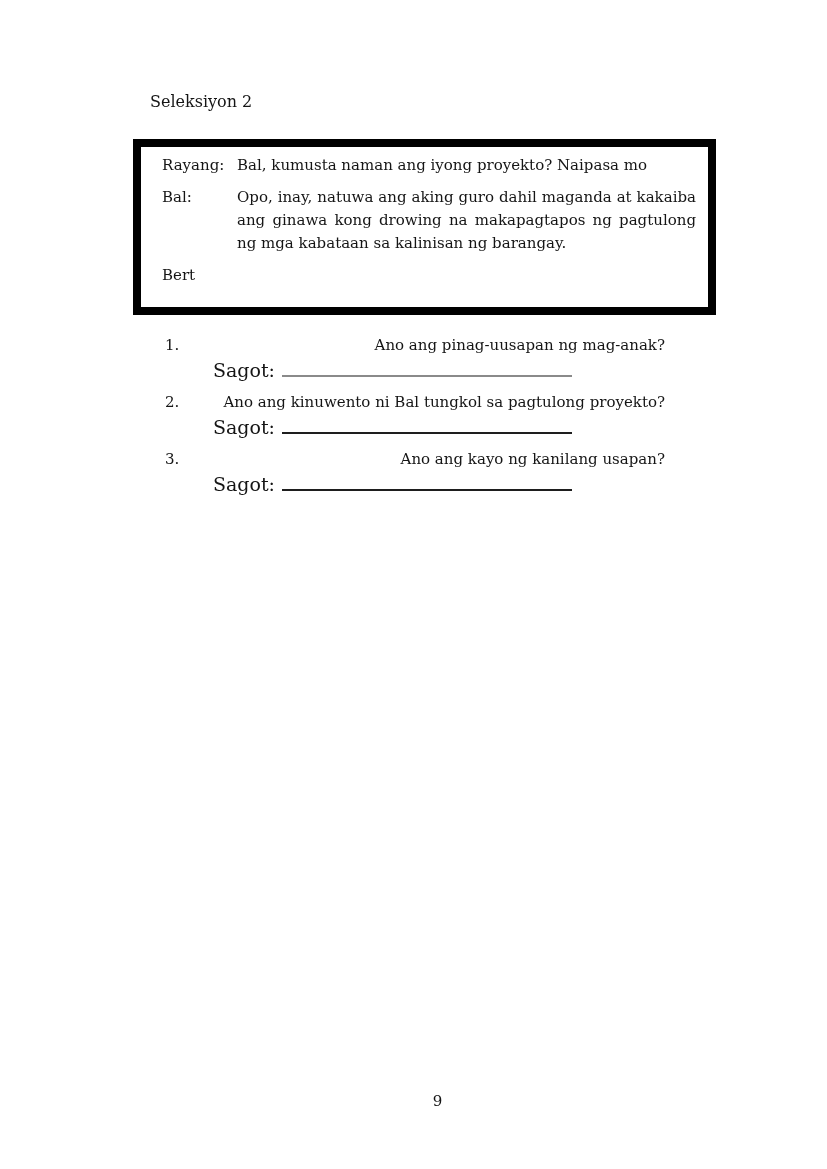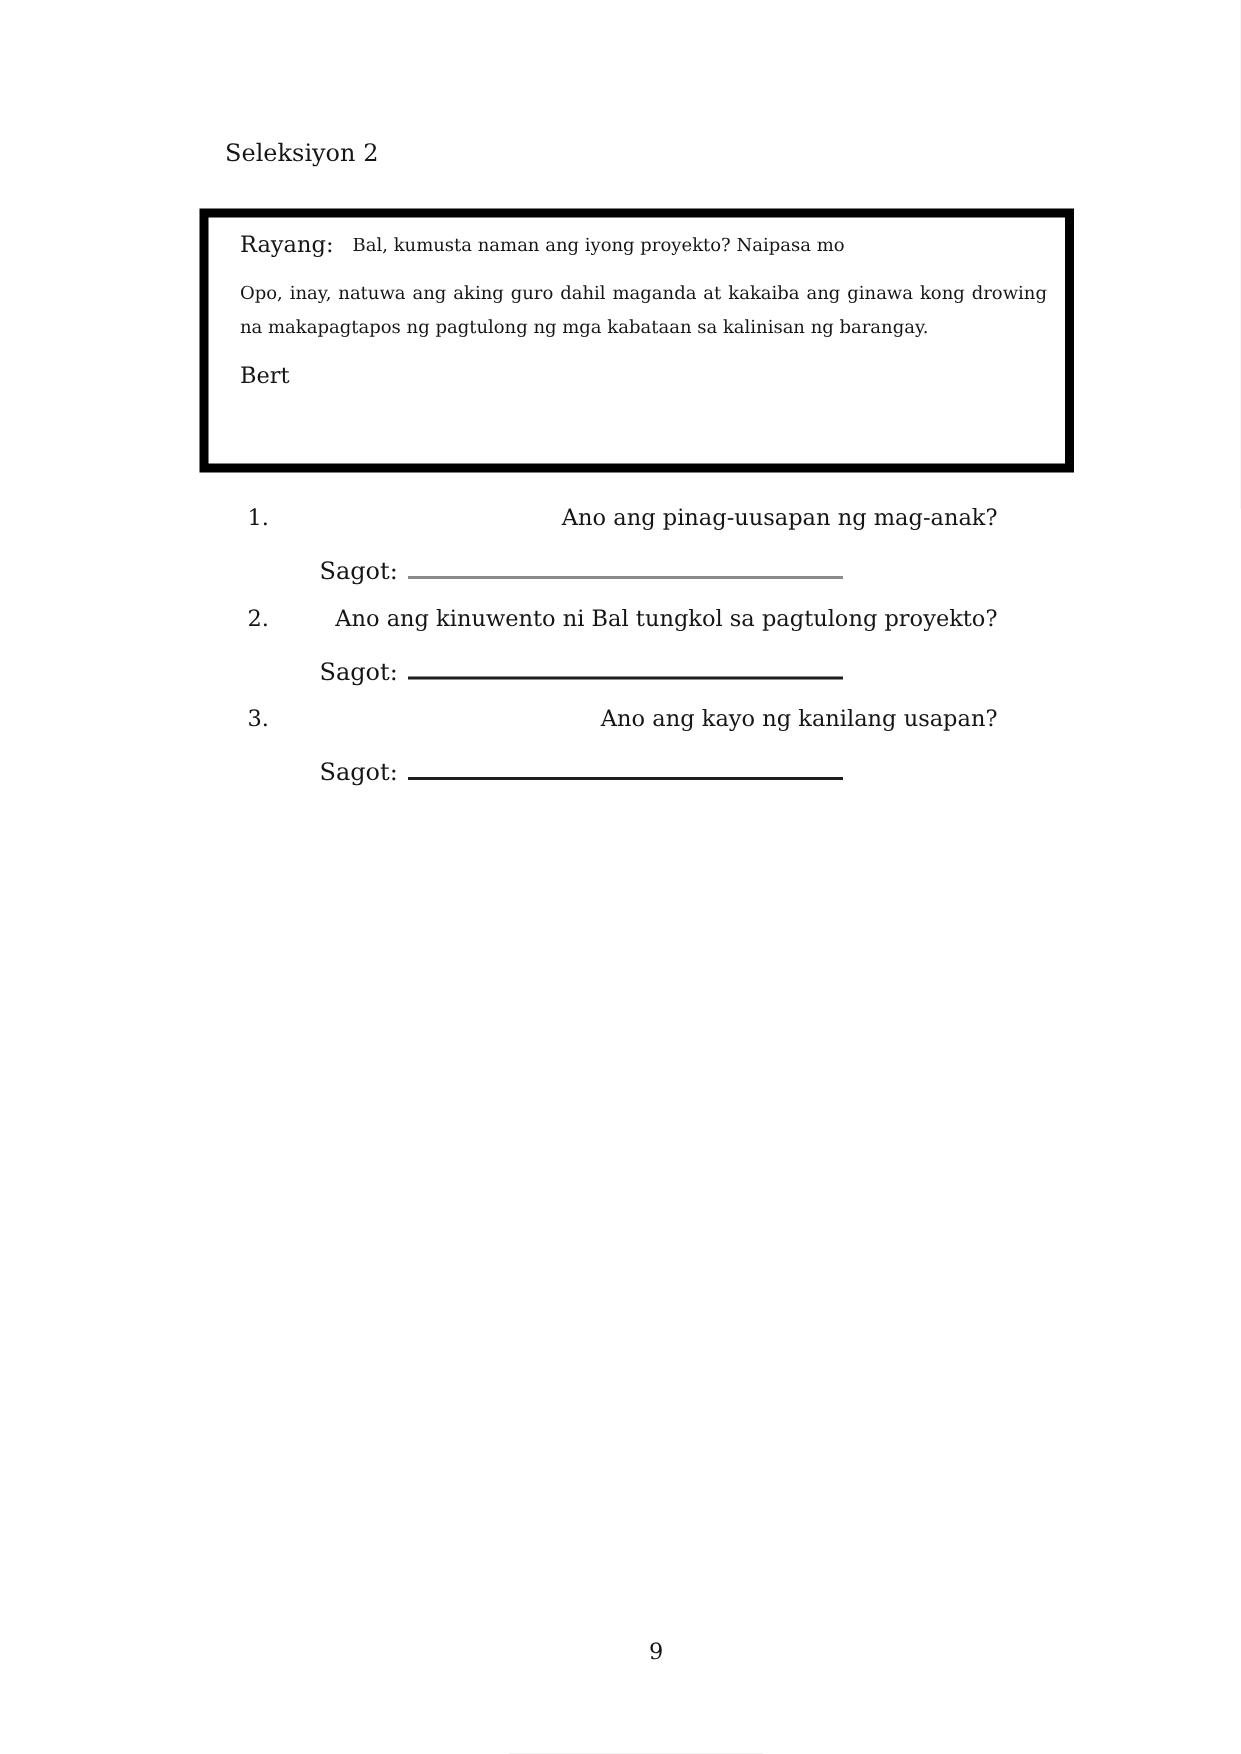--- a/index.html
+++ b/index.html
@@ -23,34 +23,34 @@
     line-height: 20px;
   }
 
   .dialogue-box {
     position: absolute;
     left: 133px;
     top: 139px;
     width: 583px;
     min-height: 176px;
     box-sizing: border-box;
-    border: 6px solid #000000;
+    border: 8px solid #000000;
     padding: 7px 12px 10px 21px;
   }
   .dialogue-row { display: flex; margin-bottom: 9px; }
   .dialogue-row:last-child { margin-bottom: 0; align-items: center; }
   .speaker {
     width: 75px;
     flex-shrink: 0;
     font-size: 15px;
     line-height: 23px;
   }
   .speech {
     flex: 1;
-    font-size: 12px;
+    font-size: 15px;
     line-height: 23px;
     text-align: justify;
   }
 
   .questions {
     position: absolute;
     left: 165px;
     top: 334px;
     width: 500px;
   }
@@ -63,24 +63,24 @@
     line-height: 23px;
   }
   .q-text {
     flex: 1;
     font-size: 15px;
     line-height: 23px;
     text-align: right;
   }
   .answer-line {
     margin-left: 48px;
-    margin-top: 12px;
+    margin-top: 2px;
     display: flex;
     align-items: baseline;
-    font-size: 16px;
+    font-size: 19px;
     line-height: 23px;
   }
   .blank {
     display: inline-block;
     width: 290px;
     height: 14px;
     margin-left: 7px;
     border-bottom: 2px solid #1e1e1e;
   }
   
@@ -103,20 +103,21 @@
   <div class="section-title">Seleksiyon 2</div>
 
   <div class="dialogue-box">
 
     <div class="dialogue-row">
       <span class="speaker">Rayang:</span>
       <span class="speech">Bal, kumusta naman ang iyong proyekto? Naipasa mo</span>
     </div>
 
     <div class="dialogue-row">
+      <span class="speaker">Bal:</span>
       <span class="speech">Opo, inay, natuwa ang aking guro dahil maganda at kakaiba ang ginawa kong drowing na makapagtapos ng pagtulong ng mga kabataan sa kalinisan ng barangay.</span>
     </div>
 
     <div class="dialogue-row">
       <span class="speaker">Bert</span>
     </div>
 
   </div>
 
   <div class="questions">

